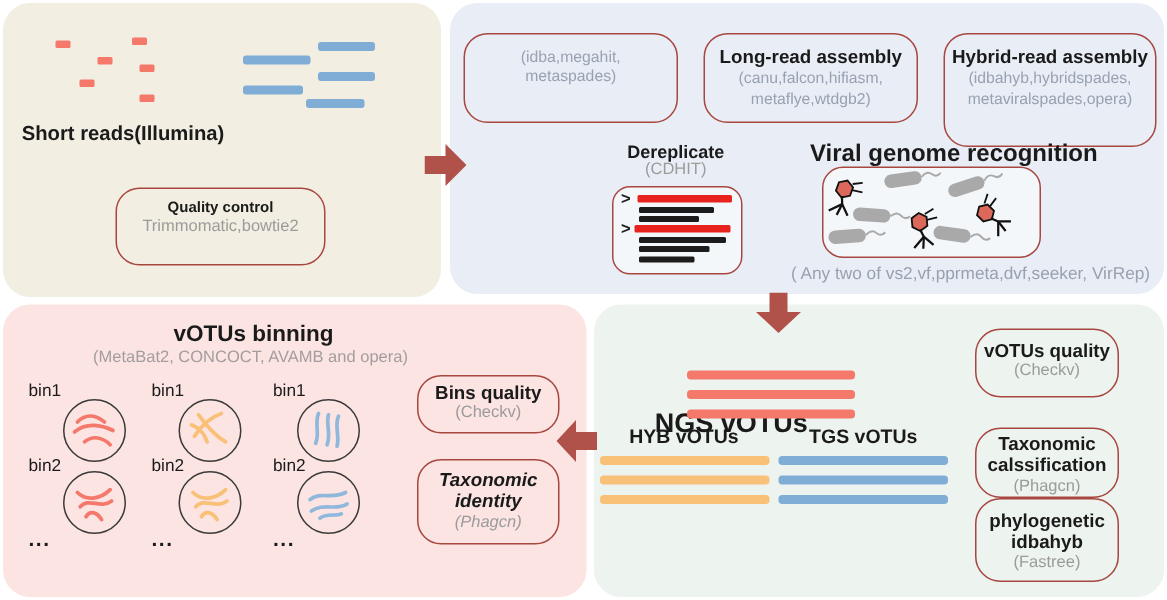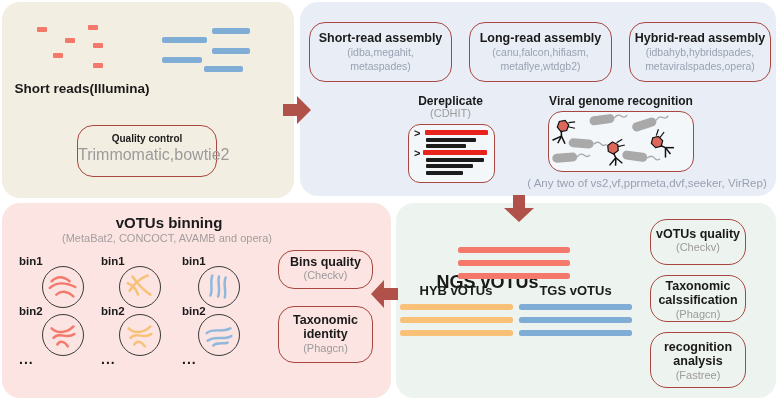--- a/index.html
+++ b/index.html
@@ -21,21 +21,21 @@
   .vbar.red{background:#f4796b;}
   .vbar.orange{background:#f9c078;}
   .vbar.blue{background:#7fadd6;}
   .dbar{position:absolute;border-radius:1px;height:4px;}
   .dbar.red{background:#e8231e;height:4.5px;}
   .dbar.blk{background:#1c1c1c;}
   .dmark{position:absolute;font-size:11px;font-weight:700;color:#1c1c1c;line-height:1;}
   .illus-box{position:absolute;border:1.5px solid #a8473f;box-sizing:border-box;background:#f4f7fa;}
   .bin-circle{position:absolute;width:42px;height:42px;border:1.3px solid #3a3a3a;border-radius:50%;box-sizing:border-box;}
   .bin-circle svg{display:block;margin:1px auto;}
-  .bin-label{position:absolute;font-size:11.5px;font-weight:700;color:#1a1a1a;}
+  .bin-label{position:absolute;font-size:11.5px;font-weight:400;color:#1a1a1a;}
   .ellipsis{position:absolute;font-size:14px;font-weight:700;color:#1a1a1a;letter-spacing:1px;}
   .flow-arrow{position:absolute;}
   .flow-arrow svg{display:block;}
 </style>
 </head>
 <body>
 
 <div class="canvas">
 
   <div class="panel" id="panel-input">
@@ -52,54 +52,53 @@
     <div>
       <div class="lbar" style="left:210px;top:26px;width:38px;"></div>
       <div class="lbar" style="left:160px;top:35px;width:45px;"></div>
       <div class="lbar" style="left:210px;top:46px;width:38px;"></div>
       <div class="lbar" style="left:160px;top:55px;width:40px;"></div>
       <div class="lbar" style="left:202px;top:64px;width:39px;"></div>
     </div>
     <div class="h-label" style="left:6px;top:79px;width:148px;font-size:13.5px;">Short reads(Illumina)</div>
     <div class="tool-box" style="left:75px;top:123px;width:140px;height:52px;padding-top:7px;">
       <div class="box-title" style="font-size:10px;">Quality control</div>
-      <div class="box-tool" style="font-size:16px;">Trimmomatic,bowtie2</div>
+      <div class="box-tool" style="font-size:11px;">Trimmomatic,bowtie2</div>
     </div>
   </div>
 
   <div class="panel" id="panel-assembly">
 
     <div class="tool-box" style="left:9px;top:20px;width:143px;height:60px;padding-top:8px;">
-      <div class="box-title">Short-read assembly</div>
       <div class="asm-tool" style="width:100px;">(idba,megahit, metaspades)</div>
     </div>
     <div class="tool-box" style="left:169px;top:20px;width:143px;height:60px;padding-top:8px;">
       <div class="box-title">Long-read assembly</div>
       <div class="asm-tool" style="width:122px;">(canu,falcon,hifiasm, metaflye,wtdgb2)</div>
     </div>
-    <div class="tool-box" style="left:329px;top:20px;width:142px;height:60px;padding-top:8px;">
+    <div class="tool-box" style="left:329px;top:20px;width:142px;height:76px;padding-top:8px;">
       <div class="box-title">Hybrid-read assembly</div>
       <div class="asm-tool" style="width:132px;">(idbahyb,hybridspades, metaviralspades,opera)</div>
     </div>
 
     <div class="h-label" style="left:103px;top:92px;width:95px;font-size:12px;">Dereplicate</div>
     <div class="h-label gray" style="left:103px;top:105px;width:95px;font-size:11px;">(CDHIT)</div>
     <div class="illus-box" style="left:108px;top:122px;width:87px;height:59px;border-radius:12px;">
       <span class="dmark" style="left:5px;top:3px;">&gt;</span>
       <div class="dbar red" style="left:16px;top:5px;width:63px;"></div>
       <div class="dbar blk" style="left:17px;top:12.5px;width:50px;"></div>
       <div class="dbar blk" style="left:17px;top:19px;width:40px;"></div>
       <span class="dmark" style="left:5px;top:23px;">&gt;</span>
       <div class="dbar red" style="left:14px;top:25px;width:64px;"></div>
       <div class="dbar blk" style="left:17px;top:32.5px;width:58px;"></div>
       <div class="dbar blk" style="left:17px;top:39px;width:47px;"></div>
       <div class="dbar blk" style="left:17px;top:45.5px;width:37px;"></div>
     </div>
 
-    <div class="h-label" style="left:240px;top:92px;width:162px;font-size:12px;">Viral genome recognition</div>
+    <div class="h-label" style="left:240px;top:92px;width:162px;font-size:16px;">Viral genome recognition</div>
     <div class="illus-box" style="left:248px;top:109px;width:146px;height:61px;border-radius:14px;">
       <svg width="142" height="57" viewBox="0 0 142 57">
         <defs>
           <g id="bact">
             <rect x="0" y="0" width="25" height="9" rx="4.5" fill="#a9a9a9"></rect>
             <path d="M25,4.5 q4,-4 7,-1 q3,3 6,0" stroke="#a9a9a9" fill="none" stroke-width="1.3"></path>
           </g>
           <g id="phage">
             <path d="M0,-6 L5,-3 L5,3 L0,6 L-5,3 L-5,-3 Z" fill="#dc685b" stroke="#111" stroke-width="1.2"></path>
             <line x1="0" y1="5" x2="2" y2="10" stroke="#111" stroke-width="1.5"></line>
@@ -194,21 +193,21 @@
           <path d="M8,26 C16,20 26,26 33,21"></path>
           <path d="M14,31 C19,27 25,30 29,28"></path>
       </svg>
     </div>
     <div class="ellipsis" style="left:180px;top:148px;">...</div>
 
     <div class="tool-box" style="left:276px;top:47px;width:95px;height:39px;padding-top:4px;">
       <div class="box-title">Bins quality</div>
       <div class="box-tool">(Checkv)</div>
     </div>
-    <div class="tool-box" style="left:276px;top:103px;width:95px;height:57px;padding:6px 4px 0;">
+    <div class="tool-box" style="left:276px;top:103px;width:95px;height:57px;padding:6px 4px 0;font-style:italic;">
       <div class="box-title">Taxonomic identity</div>
       <div class="box-tool">(Phagcn)</div>
     </div>
   </div>
 
   <div class="panel" id="panel-votus">
     <div class="h-label" style="left:34px;top:24px;width:115px;font-size:18px;margin-top:45px;">NGS vOTUs</div>
     <div class="vbar red" style="left:62px;top:44px;width:112px;"></div>
     <div class="vbar red" style="left:62px;top:57px;width:112px;"></div>
     <div class="vbar red" style="left:62px;top:70px;width:112px;"></div>
@@ -219,26 +218,26 @@
     <div class="vbar orange" style="left:4px;top:114px;width:113px;"></div>
     <div class="vbar orange" style="left:4px;top:127px;width:113px;"></div>
     <div class="vbar blue" style="left:123px;top:101px;width:113px;"></div>
     <div class="vbar blue" style="left:123px;top:114px;width:113px;"></div>
     <div class="vbar blue" style="left:123px;top:127px;width:113px;"></div>
 
     <div class="tool-box" style="left:254px;top:16px;width:96px;height:46px;padding-top:7px;border-radius:17px;">
       <div class="box-title">vOTUs quality</div>
       <div class="box-tool">(Checkv)</div>
     </div>
-    <div class="tool-box" style="left:254px;top:72px;width:96px;height:47px;padding:3px 4px 0;border-radius:17px;">
+    <div class="tool-box" style="left:254px;top:82px;width:96px;height:47px;padding:3px 4px 0;border-radius:17px;">
       <div class="box-title">Taxonomic calssification</div>
       <div class="box-tool">(Phagcn)</div>
     </div>
     <div class="tool-box" style="left:254px;top:129px;width:96px;height:56px;padding:7px 6px 0;border-radius:17px;">
-      <div class="box-title">recognition analysis</div>
+      <div class="box-title">phylogenetic idbahyb</div>
       <div class="box-tool">(Fastree)</div>
     </div>
   </div>
 
   <div class="flow-arrow" style="left:283px;top:95px;">
     <svg width="28" height="30" viewBox="0 0 28 30">
         <polygon points="0,9 14,9 14,1 28,15 14,29 14,21 0,21" fill="#b0514a"></polygon>
       </svg>
   </div>
   <div class="flow-arrow" style="left:504px;top:195px;">

